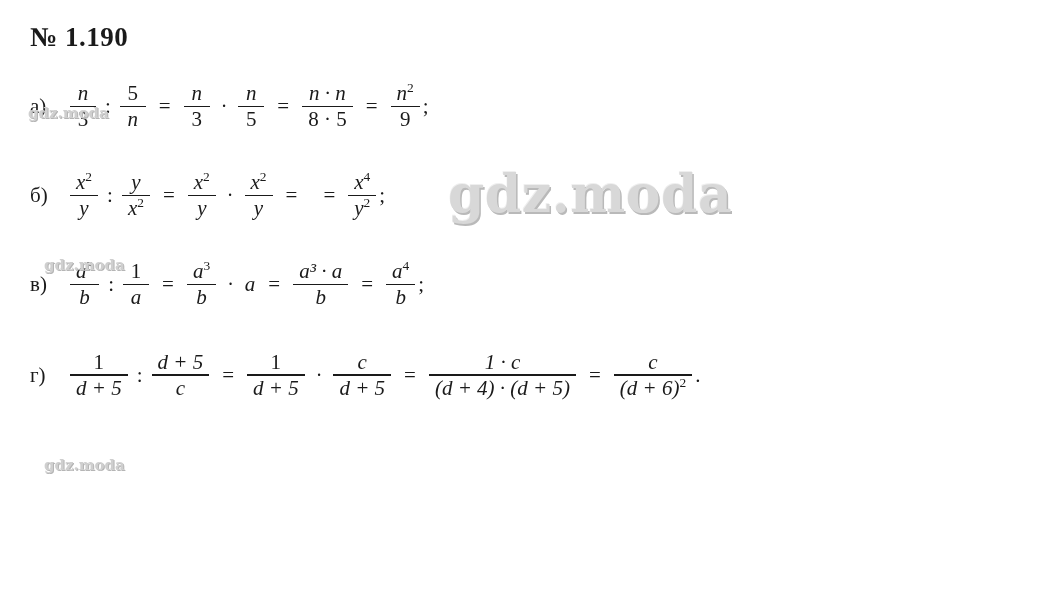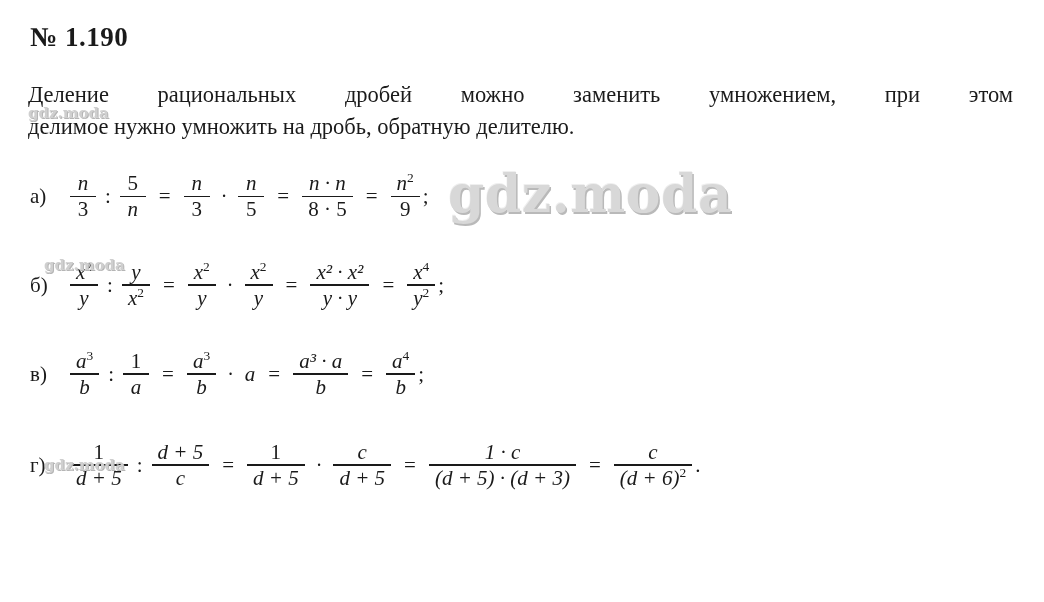--- a/index.html
+++ b/index.html
@@ -129,24 +129,20 @@
   #wm-s2 { left: 44px; top: 256px; }
   #wm-s3 { left: 44px; top: 456px; }
 </style>
 </head>
 <body>
 
 <div class="page">
 
   <div class="title">№ 1.190</div>
 
-  <div class="intro">
-    <span class="l1">Деление рациональных дробей можно заменить умножением, при этом</span>
-    <span class="l2">делимое нужно умножить на дробь, обратную делителю.</span>
-  </div>
 
   <div class="eqrow" id="row-a">
     <span class="label">а)</span>
 
     <span class="frac">
       <span class="num it">n</span>
       <span class="bar"></span>
       <span class="den">3</span>
     </span>
 
@@ -221,25 +217,20 @@
     <span class="op dot">·</span>
 
     <span class="frac">
       <span class="num"><span class="it">x</span><sup>2</sup></span>
       <span class="bar"></span>
       <span class="den it">y</span>
     </span>
 
     <span class="op eq">=</span>
 
-    <span class="frac wide">
-      <span class="num it">x² · x²</span>
-      <span class="bar"></span>
-      <span class="den it">y · y</span>
-    </span>
 
     <span class="op eq">=</span>
 
     <span class="frac">
       <span class="num"><span class="it">x</span><sup>4</sup></span>
       <span class="bar"></span>
       <span class="den"><span class="it">y</span><sup>2</sup></span>
     </span>
 
     <span class="tail">;</span>
@@ -324,21 +315,21 @@
       <span class="num it">c</span>
       <span class="bar"></span>
       <span class="den it">d + 5</span>
     </span>
 
     <span class="op eq">=</span>
 
     <span class="frac wide">
       <span class="num it">1 · c</span>
       <span class="bar"></span>
-      <span class="den it">(d + 5) · (d + 3)</span>
+      <span class="den it">(d + 4) · (d + 5)</span>
     </span>
 
     <span class="op eq">=</span>
 
     <span class="frac wide">
       <span class="num it">c</span>
       <span class="bar"></span>
       <span class="den"><span class="it">(d + 6)</span><sup>2</sup></span>
     </span>
 

